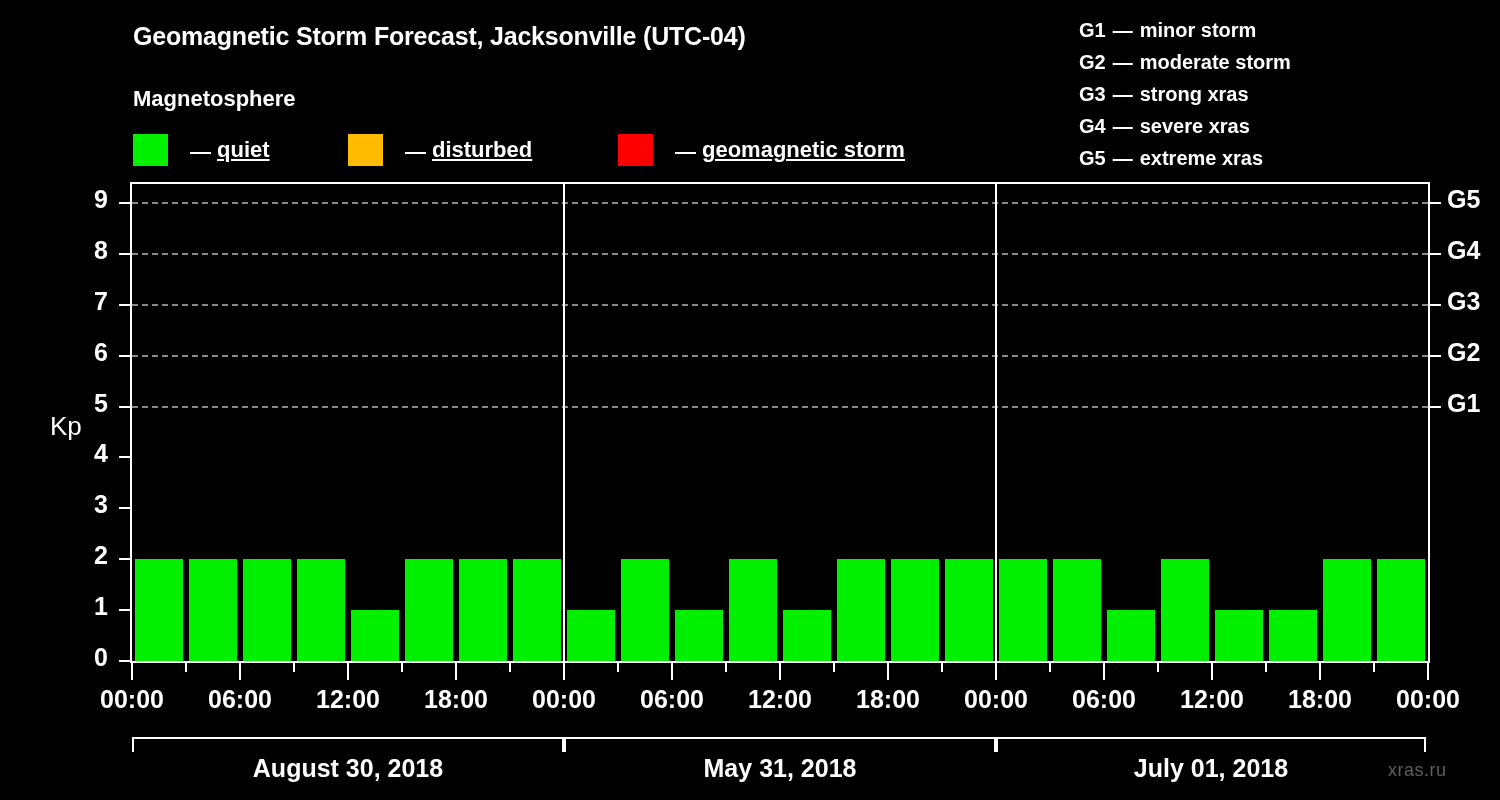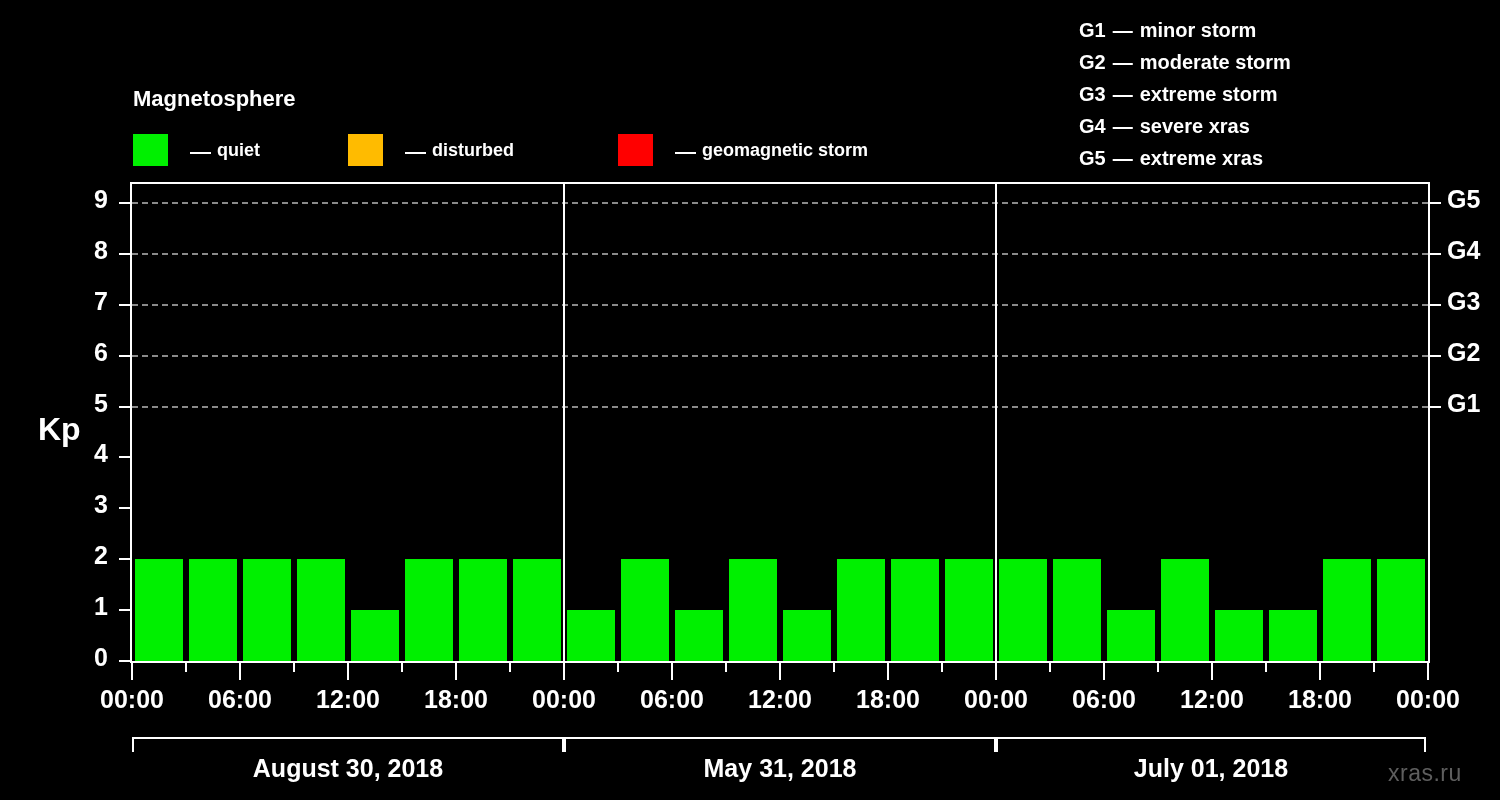--- a/index.html
+++ b/index.html
@@ -22,21 +22,21 @@
   #magnetosphere-label {
     position:absolute; left:133px; top:86px;
     font-size:22px; font-weight:bold;
   }
 
   
   #mag-legend { position:absolute; left:133px; top:133px; height:34px; }
   .leg-item { position:absolute; top:0; display:flex; align-items:center; height:34px; }
   .leg-swatch { width:35px; height:32px; display:block; }
   .leg-dash { font-size:21px; font-weight:bold; margin:0 6px 0 22px; line-height:1; }
-  .leg-text { font-size:18px; font-weight:bold; white-space:nowrap; line-height:1; }
+  .leg-text { font-size:22px; font-weight:bold; white-space:nowrap; line-height:1;text-decoration:underline; }
 
   
   #g-legend { position:absolute; left:1079px; top:14px; }
   .g-row { font-size:20px; font-weight:bold; white-space:nowrap; line-height:1; height:32px; display:flex; align-items:center; }
   .g-code { display:inline-block; }
   .g-dash { margin:0 7px; }
 
   
   #plot-frame {
     position:absolute; left:130px; top:182px;
@@ -55,48 +55,49 @@
   .bar { position:absolute; bottom:0; background:#00f000; }
   .ylab {
     position:absolute; width:40px; text-align:right;
     font-size:25px; font-weight:bold; line-height:1;
   }
   .glab {
     position:absolute; width:60px; text-align:left;
     font-size:25px; font-weight:bold; line-height:1;
   }
   #kp-axis-title {
-    position:absolute; left:38px; top:411px;
-    font-size:32px; font-weight:bold;
+    position:absolute; left:50px; top:411px;
+    font-size:26px; font-weight:normal;
   }
 
   
   .xtick { position:absolute; width:2px; background:#fff; }
   .xlab {
     position:absolute; width:120px; text-align:center;
     font-size:25px; font-weight:bold; line-height:1;
   }
   .day-bracket-line {
     position:absolute; height:2px; background:#fff; top:737px;
   }
   .day-bracket-tick { position:absolute; width:2px; height:15px; background:#fff; top:737px; }
   .day-label {
     position:absolute; top:754px; text-align:center;
     font-size:25px; font-weight:bold; white-space:nowrap;
   }
   #watermark {
     position:absolute; left:1388px; top:760px;
-    font-size:23px; color:#5e5e5e; letter-spacing:0.5px;
+    font-size:18px; color:#5e5e5e; letter-spacing:0.5px;
   }
 </style>
 </head>
 <body>
 
 <div id="stage">
 
+  <div id="chart-title">Geomagnetic Storm Forecast, Jacksonville (UTC-04)</div>
   <div id="magnetosphere-label">Magnetosphere</div>
 
   <div id="mag-legend">
       <div class="leg-item" style="left: 0px;">
         <span class="leg-swatch" style="background: rgb(0, 240, 0);"></span>
         <span class="leg-dash">—</span>
         <span class="leg-text">quiet</span>
       </div>
       <div class="leg-item" style="left: 215px;">
         <span class="leg-swatch" style="background: rgb(255, 187, 0);"></span>
@@ -117,21 +118,21 @@
         <span>minor storm</span>
       </div>
       <div class="g-row">
         <span class="g-code">G2</span>
         <span class="g-dash">—</span>
         <span>moderate storm</span>
       </div>
       <div class="g-row">
         <span class="g-code">G3</span>
         <span class="g-dash">—</span>
-        <span>extreme storm</span>
+        <span>strong xras</span>
       </div>
       <div class="g-row">
         <span class="g-code">G4</span>
         <span class="g-dash">—</span>
         <span>severe xras</span>
       </div>
       <div class="g-row">
         <span class="g-code">G5</span>
         <span class="g-dash">—</span>
         <span>extreme xras</span>

